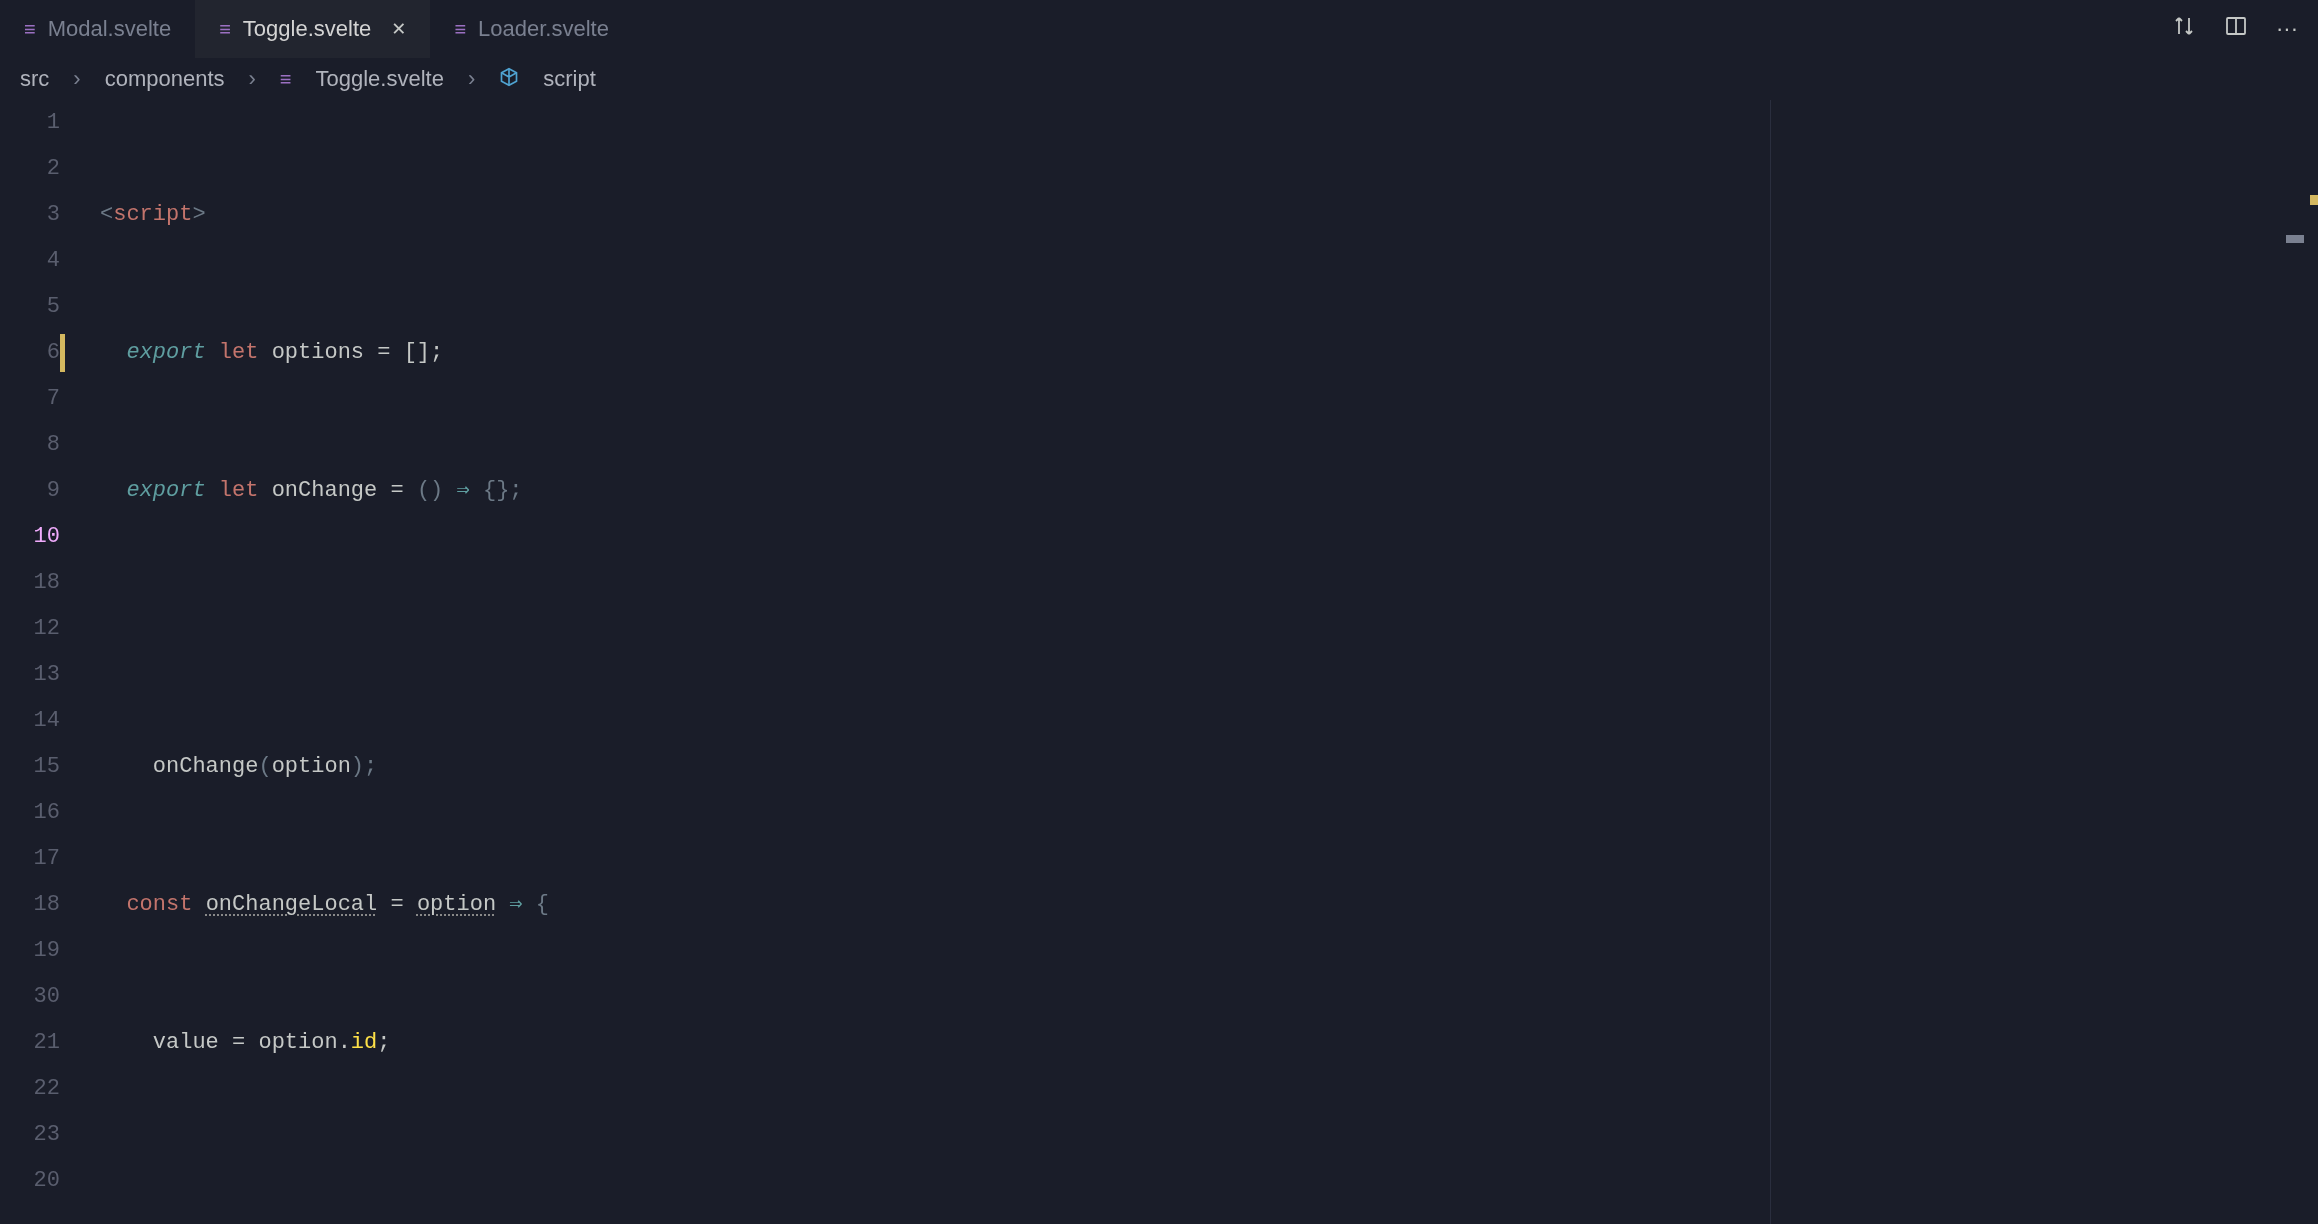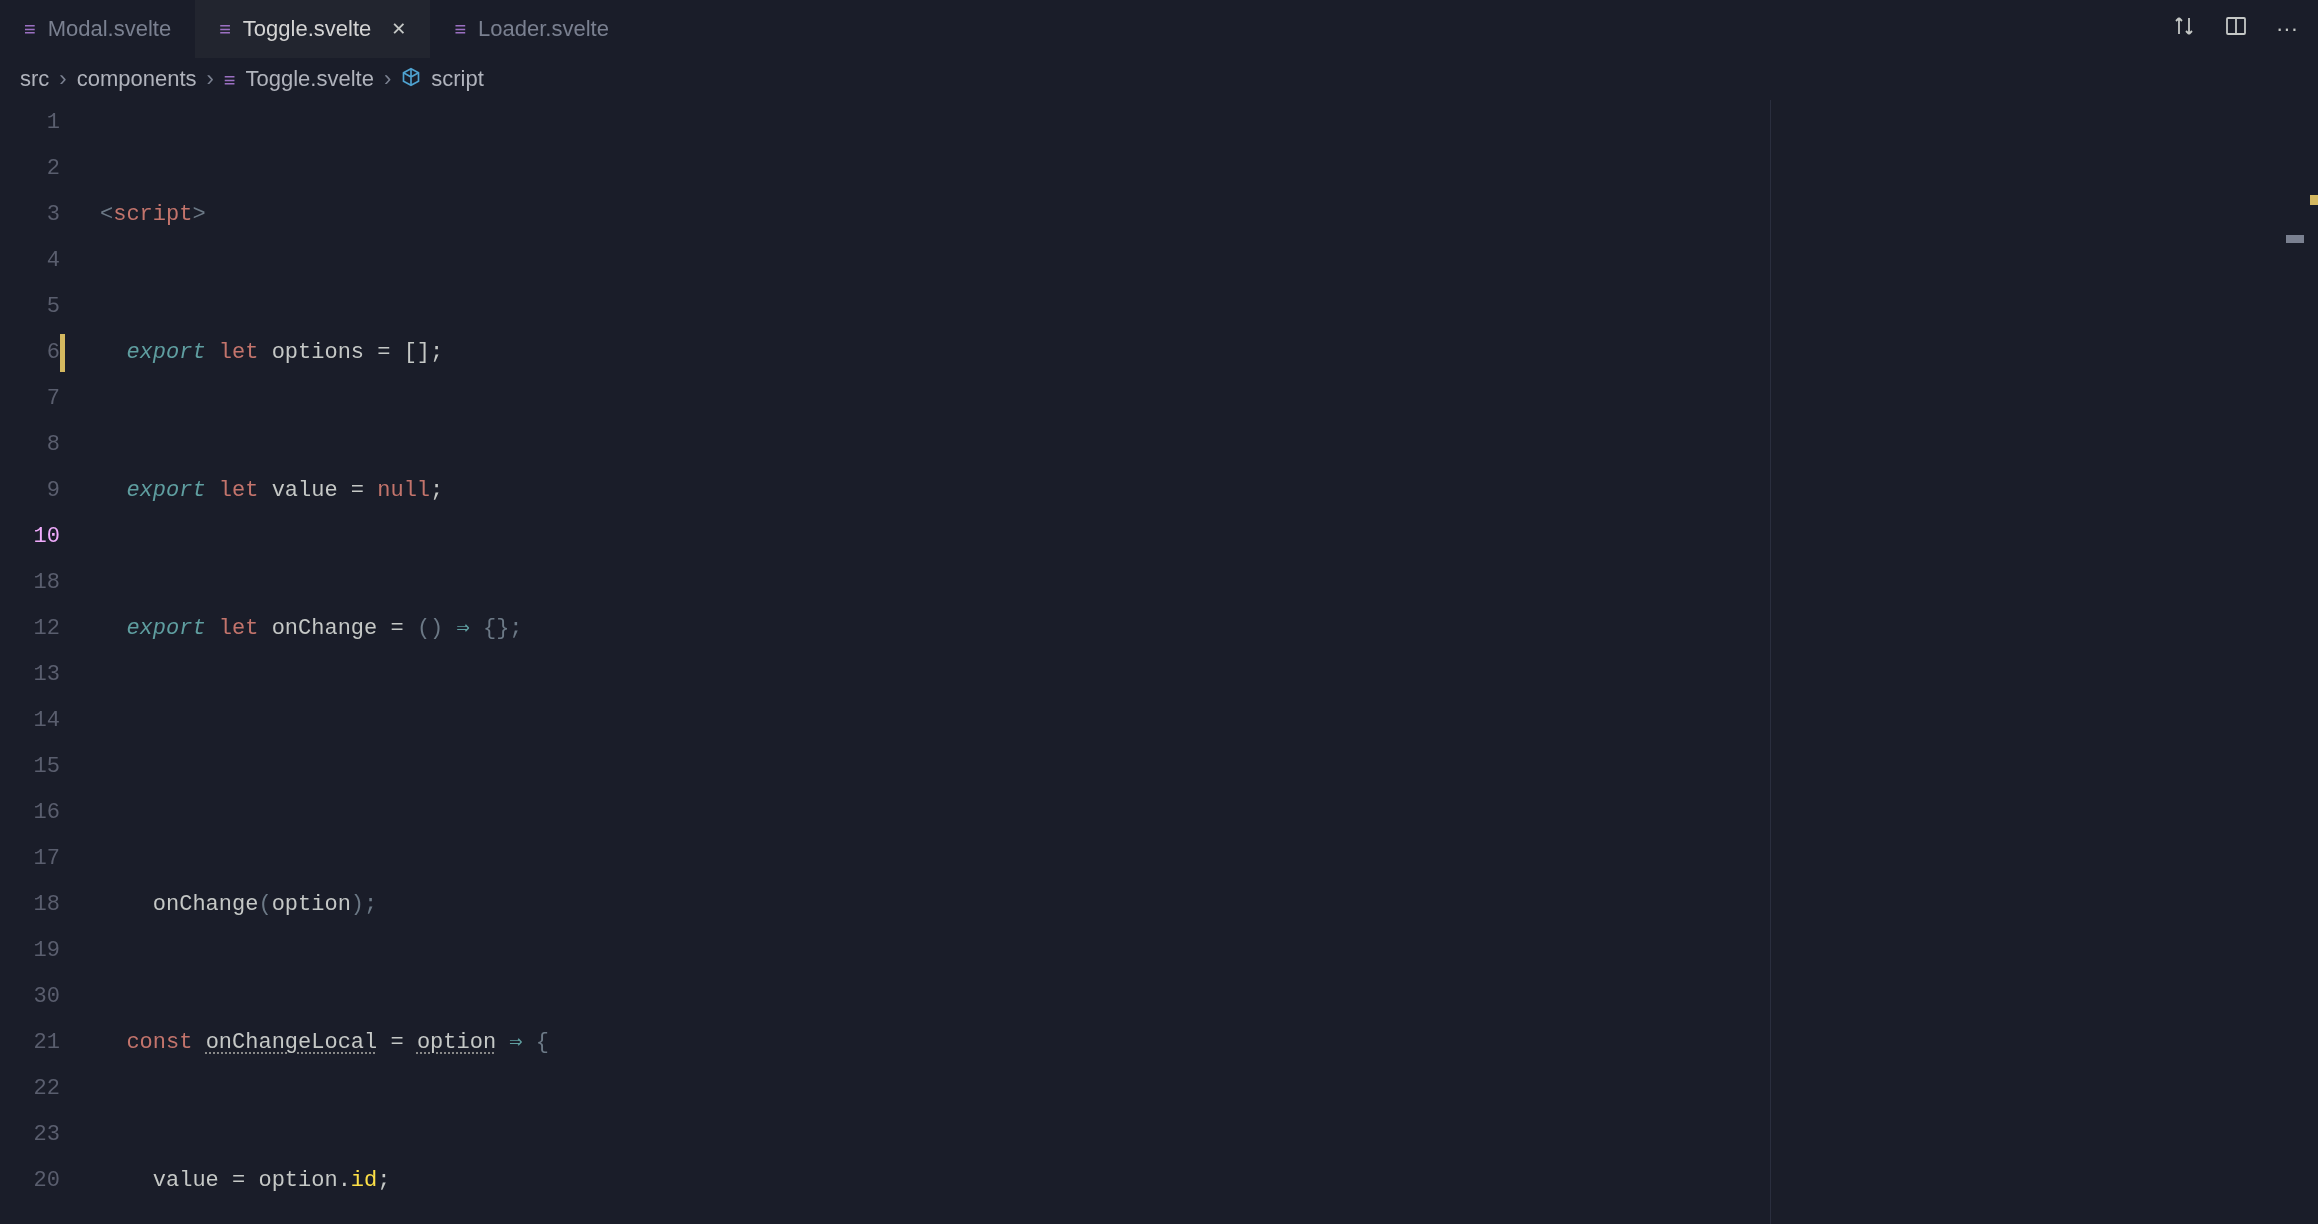--- a/index.html
+++ b/index.html
@@ -51,22 +51,22 @@
     display: flex;
     gap: 28px;
     align-items: center;
     color: #c5c8c6;
   }
   .tab-actions .icon { font-size: 22px; cursor: pointer; }
 
   
   .breadcrumb {
     display: flex;
-    align-items: flex-end;
-    gap: 10px;
+    align-items: center;
+    gap: 24px;
     padding: 8px 20px;
     font-size: 22px;
     color: #b0b3bc;
     background: #1a1d29;
     height: 42px;
   }
   .breadcrumb .sep { color: #7a8090; }
   .breadcrumb .file-icon { color: #9b70c2; font-size: 20px; }
   .breadcrumb .cube-icon { color: #4fa3d1; font-size: 20px; }
 
@@ -227,21 +227,20 @@
     <div>30</div>
     <div>21</div>
     <div>22</div>
     <div>23</div>
     <div>20</div>
   </div>
 
   <div class="code">
     <div class="line"><span class="tag-bracket">&lt;</span><span class="tag-name">script</span><span class="tag-bracket">&gt;</span></div>
     <div class="line">  <span class="keyword-blue">export</span> <span class="keyword-red">let</span> <span class="ident">options</span><span class="punct"> = [];</span></div>
-    <div class="line">  <span class="keyword-blue">export</span> <span class="keyword-red">let</span> <span class="ident">value</span><span class="punct"> = </span><span class="tag-name">null</span><span class="punct">;</span></div>
     <div class="line">  <span class="keyword-blue">export</span> <span class="keyword-red">let</span> <span class="ident">onChange</span><span class="punct"> = </span><span class="brace">()</span><span class="arrow"> ⇒ </span><span class="brace">{};</span></div>
     <div class="line"></div>
     <div class="line">    <span class="ident">onChange</span><span class="brace">(</span><span class="ident">option</span><span class="brace">);</span></div>
     <div class="line">  <span class="keyword-red">const</span> <span class="ident dotted">onChangeLocal</span><span class="punct"> = </span><span class="ident dotted">option</span><span class="arrow"> ⇒ </span><span class="brace">{</span></div>
     <div class="line">    <span class="ident">value</span><span class="punct"> = </span><span class="ident">option</span><span class="punct">.</span><span class="prop-cyan">id</span><span class="punct">;</span></div>
     
     
     
     
     

